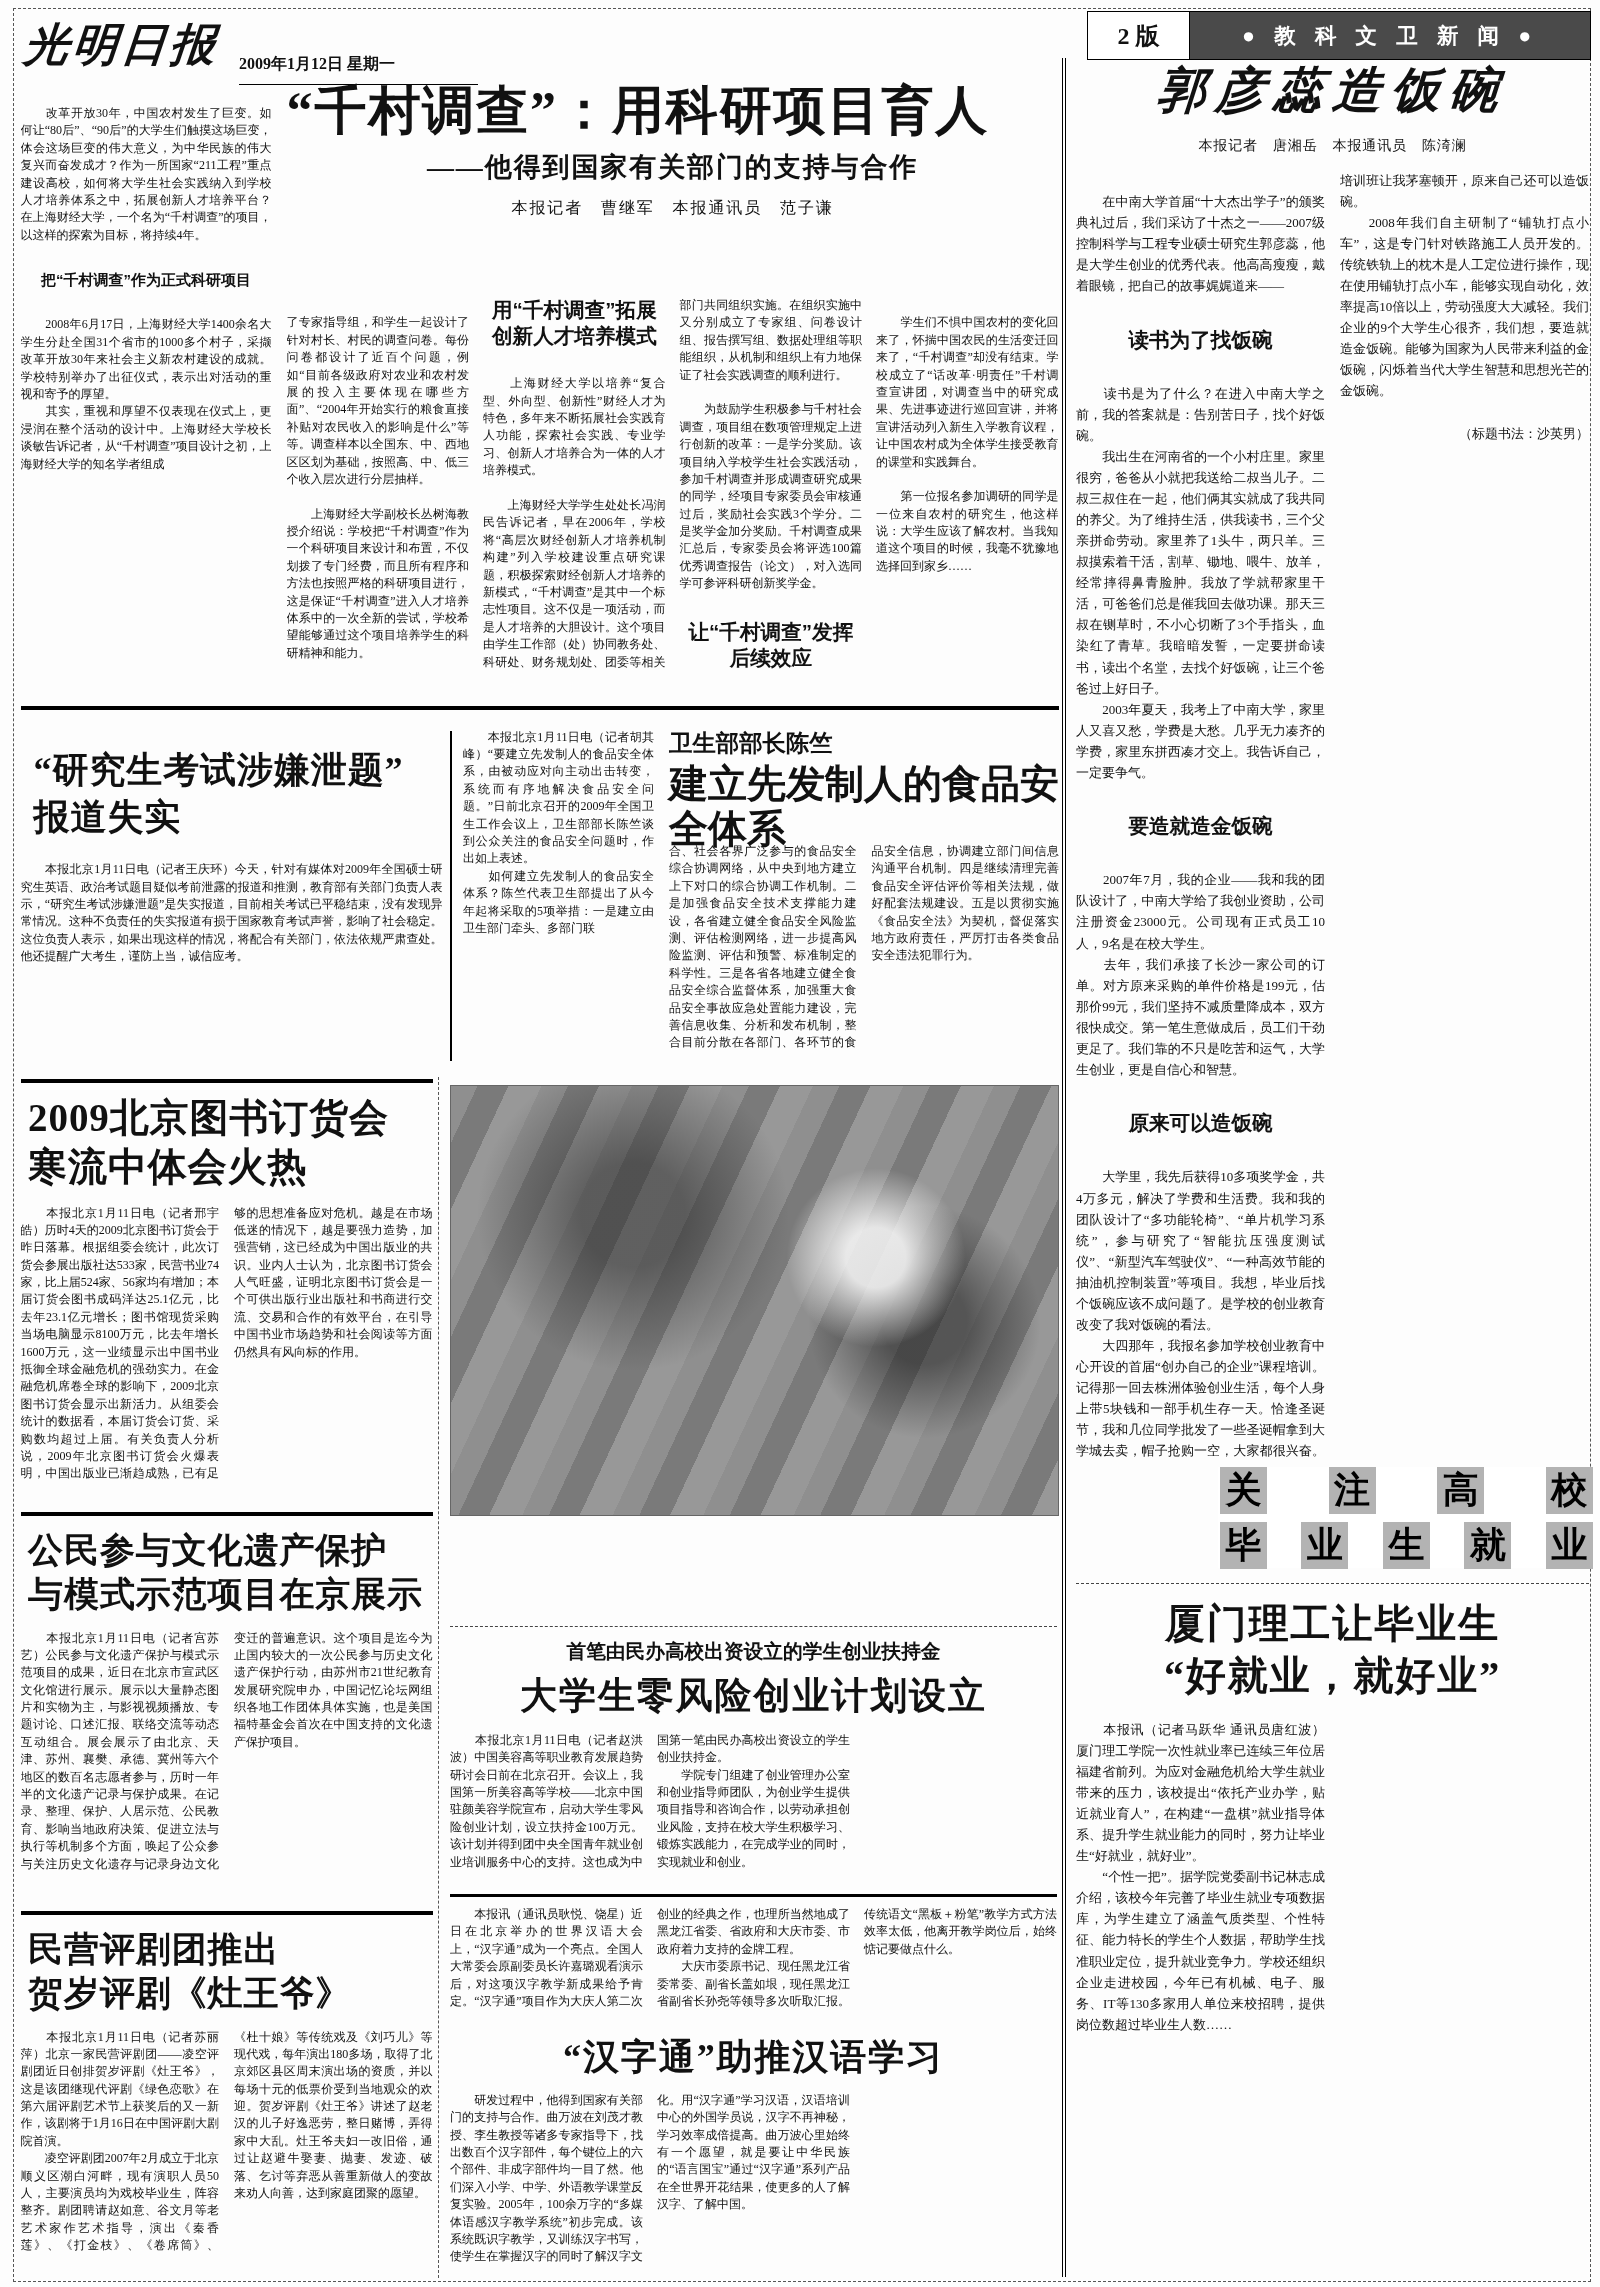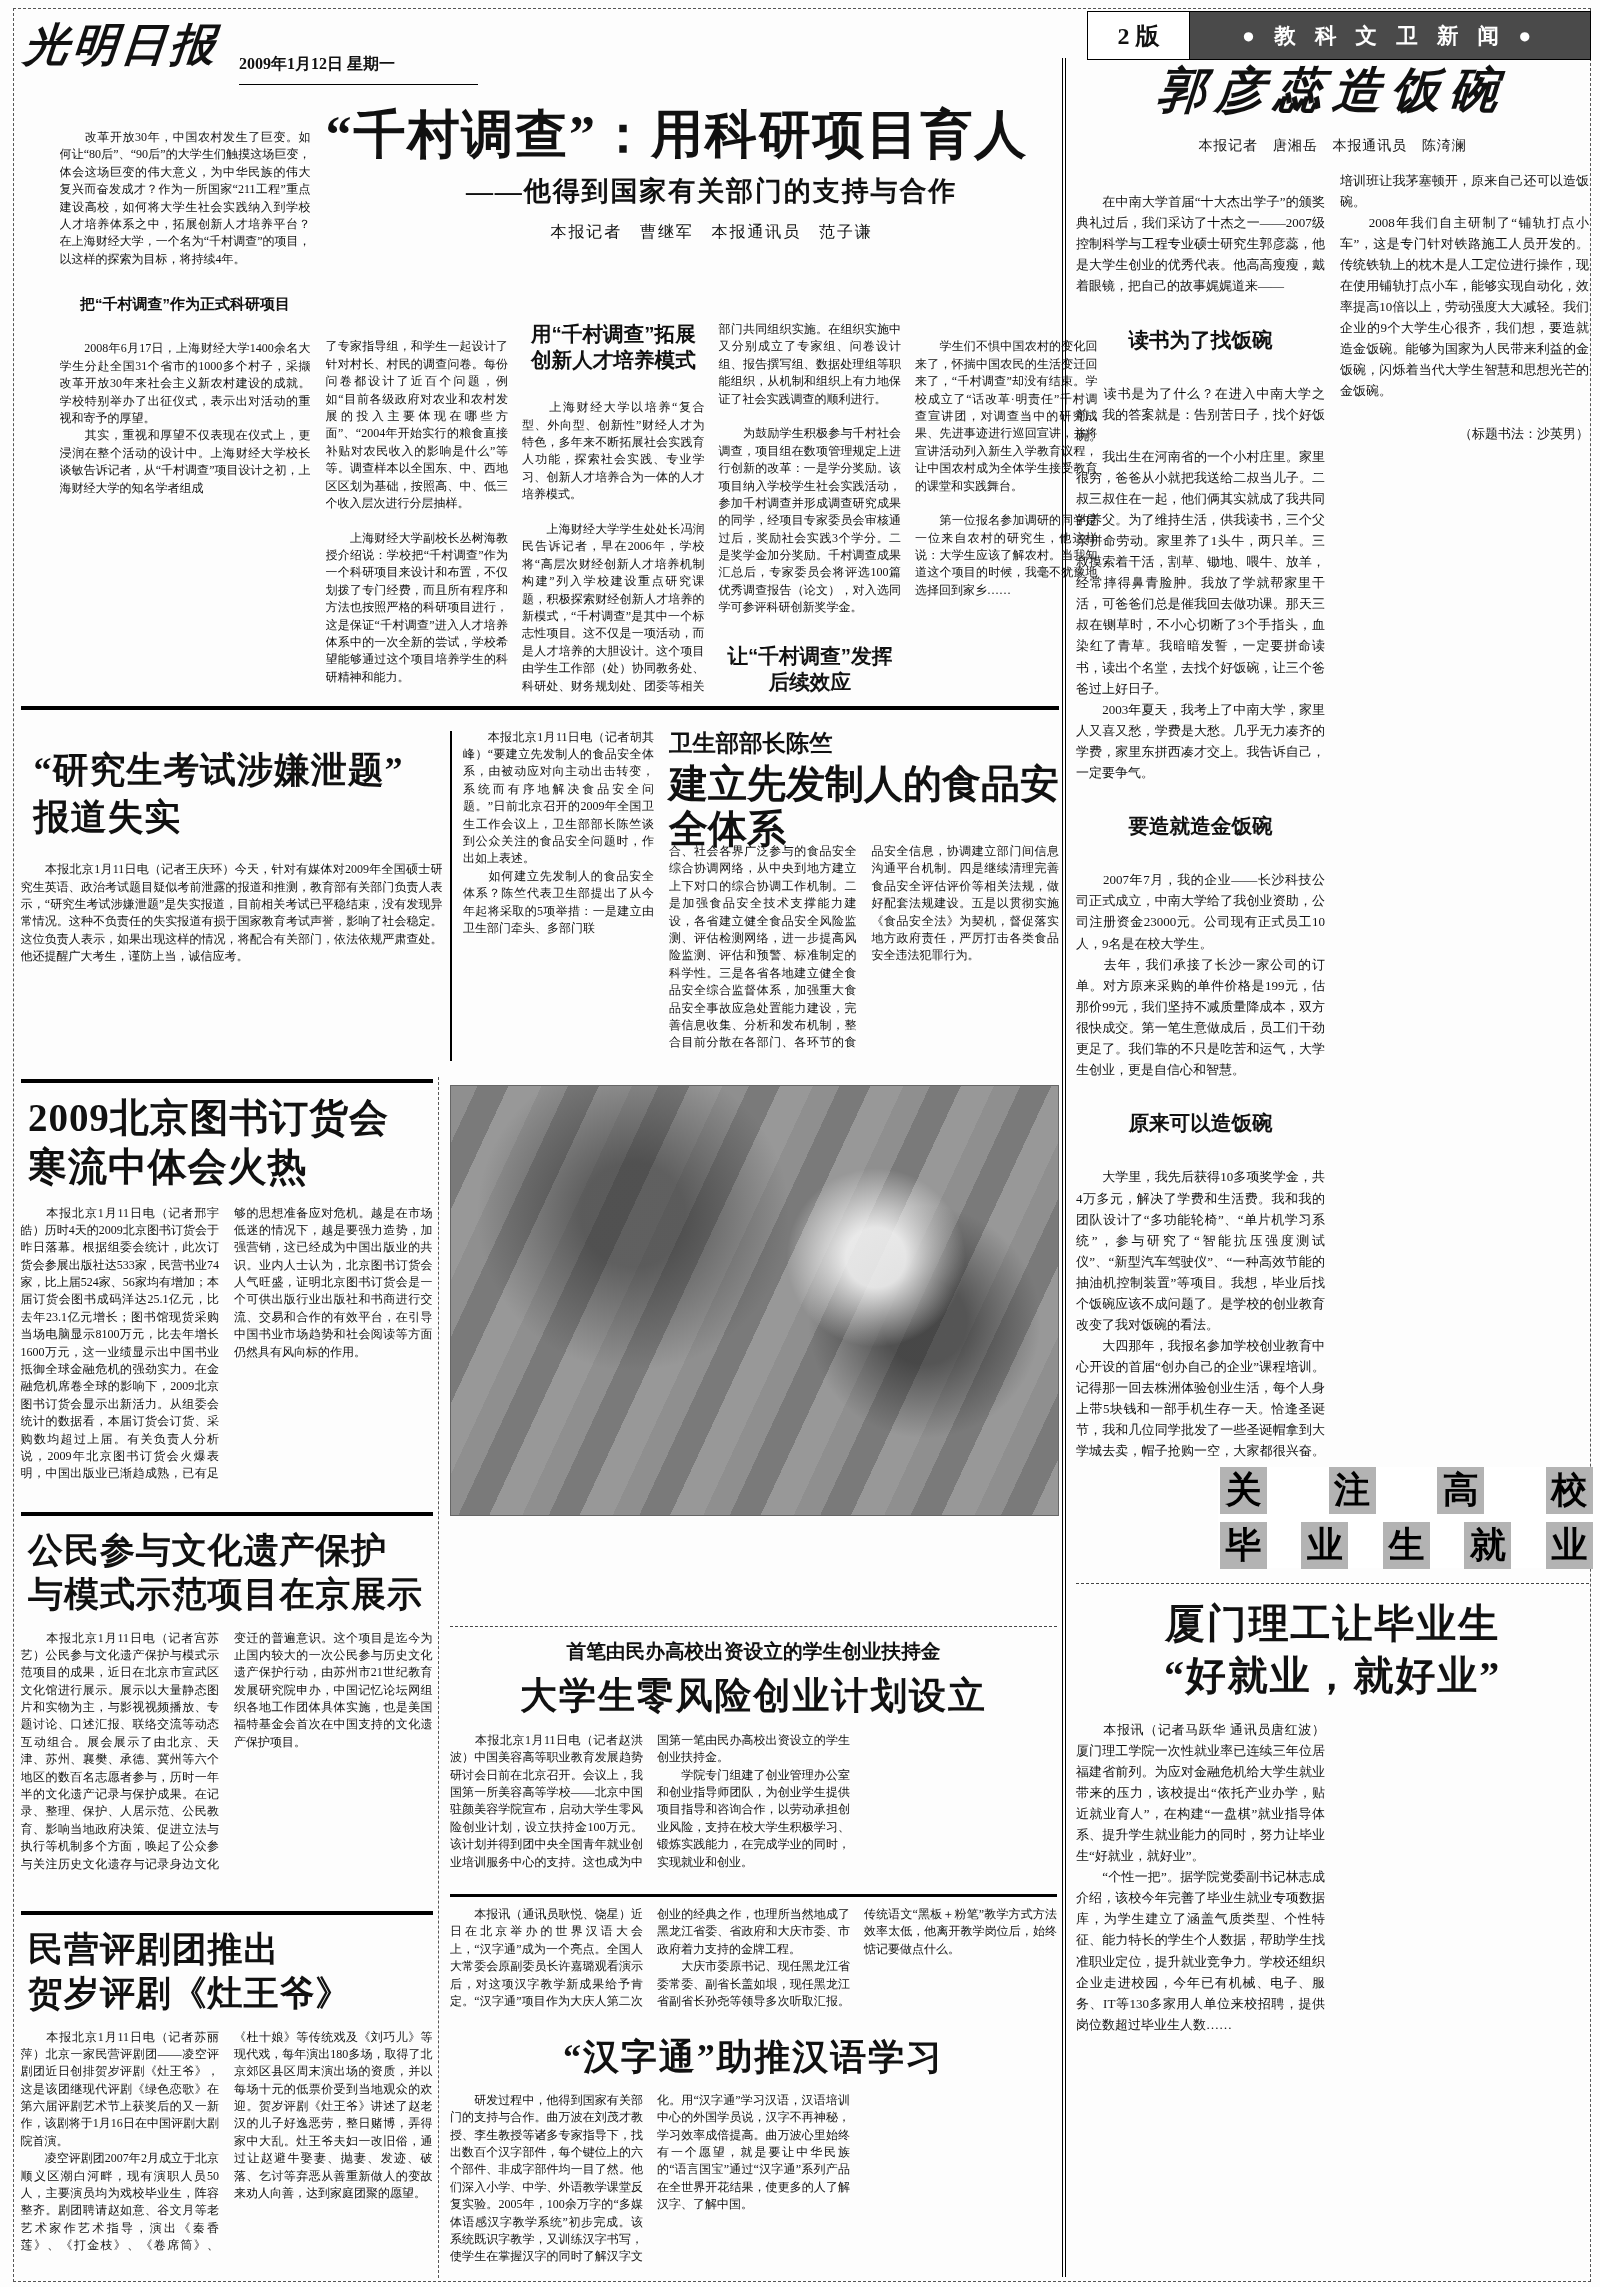--- a/index.html
+++ b/index.html
@@ -25,21 +25,21 @@
   #issue-date{position:absolute;left:239px;top:54px;font-size:16px;font-weight:bold;
         border-bottom:1.9px solid #000;padding-bottom:9.4px;width:239px;}
   #page-box{position:absolute;left:1087px;top:11.2px;width:502px;height:47px;
         border:1.9px solid #000;display:flex;background:#fff;}
   #page-box .num{width:101px;display:flex;align-items:center;justify-content:center;
         font-size:24px;font-weight:bold;border-right:1.9px solid #000;}
   #page-box .banner{flex:1;background:#4a4a4a;color:#fff;display:flex;align-items:center;
         justify-content:center;font-size:21.5px;font-weight:bold;letter-spacing:6.6px;
         font-family:"Liberation Sans","DejaVu Sans",sans-serif;}
   
-  #top-story{position:absolute;left:20.6px;top:106px;width:1038px;height:607px;margin-left:39px;}
+  #top-story{position:absolute;left:20.6px;top:82px;width:1038px;height:607px;}
   #ts-intro{position:absolute;left:0;top:5.6px;width:251px;height:598px;overflow:hidden;}
   #ts-head{position:absolute;left:266px;top:0;width:772px;}
   #ts-head h1{font-size:52px;letter-spacing:1.9px;line-height:1.1;}
   #ts-head h2{font-size:27px;text-align:center;margin-top:9.4px;letter-spacing:1.9px;}
   #ts-byline{text-align:center;font-size:16px;margin-top:13px;letter-spacing:1.9px;}
   #ts-body{position:absolute;left:266px;top:215px;width:772px;height:386px;}
   
   #story-leak{position:absolute;left:20.6px;top:723px;width:422px;height:347px;}
   #story-leak h1{font-size:36px;line-height:1.3;padding-left:13px;letter-spacing:0.9px;}
   #story-food{position:absolute;left:463px;top:723px;width:596px;height:347px;}
@@ -192,21 +192,21 @@
   <div id="right-col">
     <div id="guo-title">郭彦蕊造饭碗</div>
     <div id="guo-byline">本报记者　唐湘岳　本报通讯员　陈渏澜</div>
     <div id="guo-body" class="txt cols2 clip">
       <p>　　在中南大学首届“十大杰出学子”的颁奖典礼过后，我们采访了十杰之一——2007级控制科学与工程专业硕士研究生郭彦蕊，他是大学生创业的优秀代表。他高高瘦瘦，戴着眼镜，把自己的故事娓娓道来——</p>
       <h3 class="subhead">读书为了找饭碗</h3>
       <p>　　读书是为了什么？在进入中南大学之前，我的答案就是：告别苦日子，找个好饭碗。
 　　我出生在河南省的一个小村庄里。家里很穷，爸爸从小就把我送给二叔当儿子。二叔三叔住在一起，他们俩其实就成了我共同的养父。为了维持生活，供我读书，三个父亲拼命劳动。家里养了1头牛，两只羊。三叔摸索着干活，割草、锄地、喂牛、放羊，经常摔得鼻青脸肿。我放了学就帮家里干活，可爸爸们总是催我回去做功课。那天三叔在铡草时，不小心切断了3个手指头，血染红了青草。我暗暗发誓，一定要拼命读书，读出个名堂，去找个好饭碗，让三个爸爸过上好日子。
 　　2003年夏天，我考上了中南大学，家里人又喜又愁，学费是大愁。几乎无力凑齐的学费，家里东拼西凑才交上。我告诉自己，一定要争气。</p>
       <h3 class="subhead">要造就造金饭碗</h3>
-      <p>　　2007年7月，我的企业——长沙科技公司正式成立，中南大学给了我创业资助，公司注册资金23000元。公司现有正式员工10人，9名是在校大学生。
+      <p>　　2007年7月，我的企业——我和我的团队设计了，中南大学给了我创业资助，公司注册资金23000元。公司现有正式员工10人，9名是在校大学生。
 　　去年，我们承接了长沙一家公司的订单。对方原来采购的单件价格是199元，估那价99元，我们坚持不减质量降成本，双方很快成交。第一笔生意做成后，员工们干劲更足了。我们靠的不只是吃苦和运气，大学生创业，更是自信心和智慧。</p>
       <h3 class="subhead">原来可以造饭碗</h3>
       <p>　　大学里，我先后获得10多项奖学金，共4万多元，解决了学费和生活费。我和我的团队设计了“多功能轮椅”、“单片机学习系统”，参与研究了“智能抗压强度测试仪”、“新型汽车驾驶仪”、“一种高效节能的抽油机控制装置”等项目。我想，毕业后找个饭碗应该不成问题了。是学校的创业教育改变了我对饭碗的看法。
 　　大四那年，我报名参加学校创业教育中心开设的首届“创办自己的企业”课程培训。记得那一回去株洲体验创业生活，每个人身上带5块钱和一部手机生存一天。恰逢圣诞节，我和几位同学批发了一些圣诞帽拿到大学城去卖，帽子抢购一空，大家都很兴奋。培训班让我茅塞顿开，原来自己还可以造饭碗。
 　　2008年我们自主研制了“铺轨打点小车”，这是专门针对铁路施工人员开发的。传统铁轨上的枕木是人工定位进行操作，现在使用铺轨打点小车，能够实现自动化，效率提高10倍以上，劳动强度大大减轻。我们企业的9个大学生心很齐，我们想，要造就造金饭碗。能够为国家为人民带来利益的金饭碗，闪烁着当代大学生智慧和思想光芒的金饭碗。</p>
       <p style="text-align:right;">（标题书法：沙英男）</p>
     </div>
   </div>
 
   <div id="focus-box">

